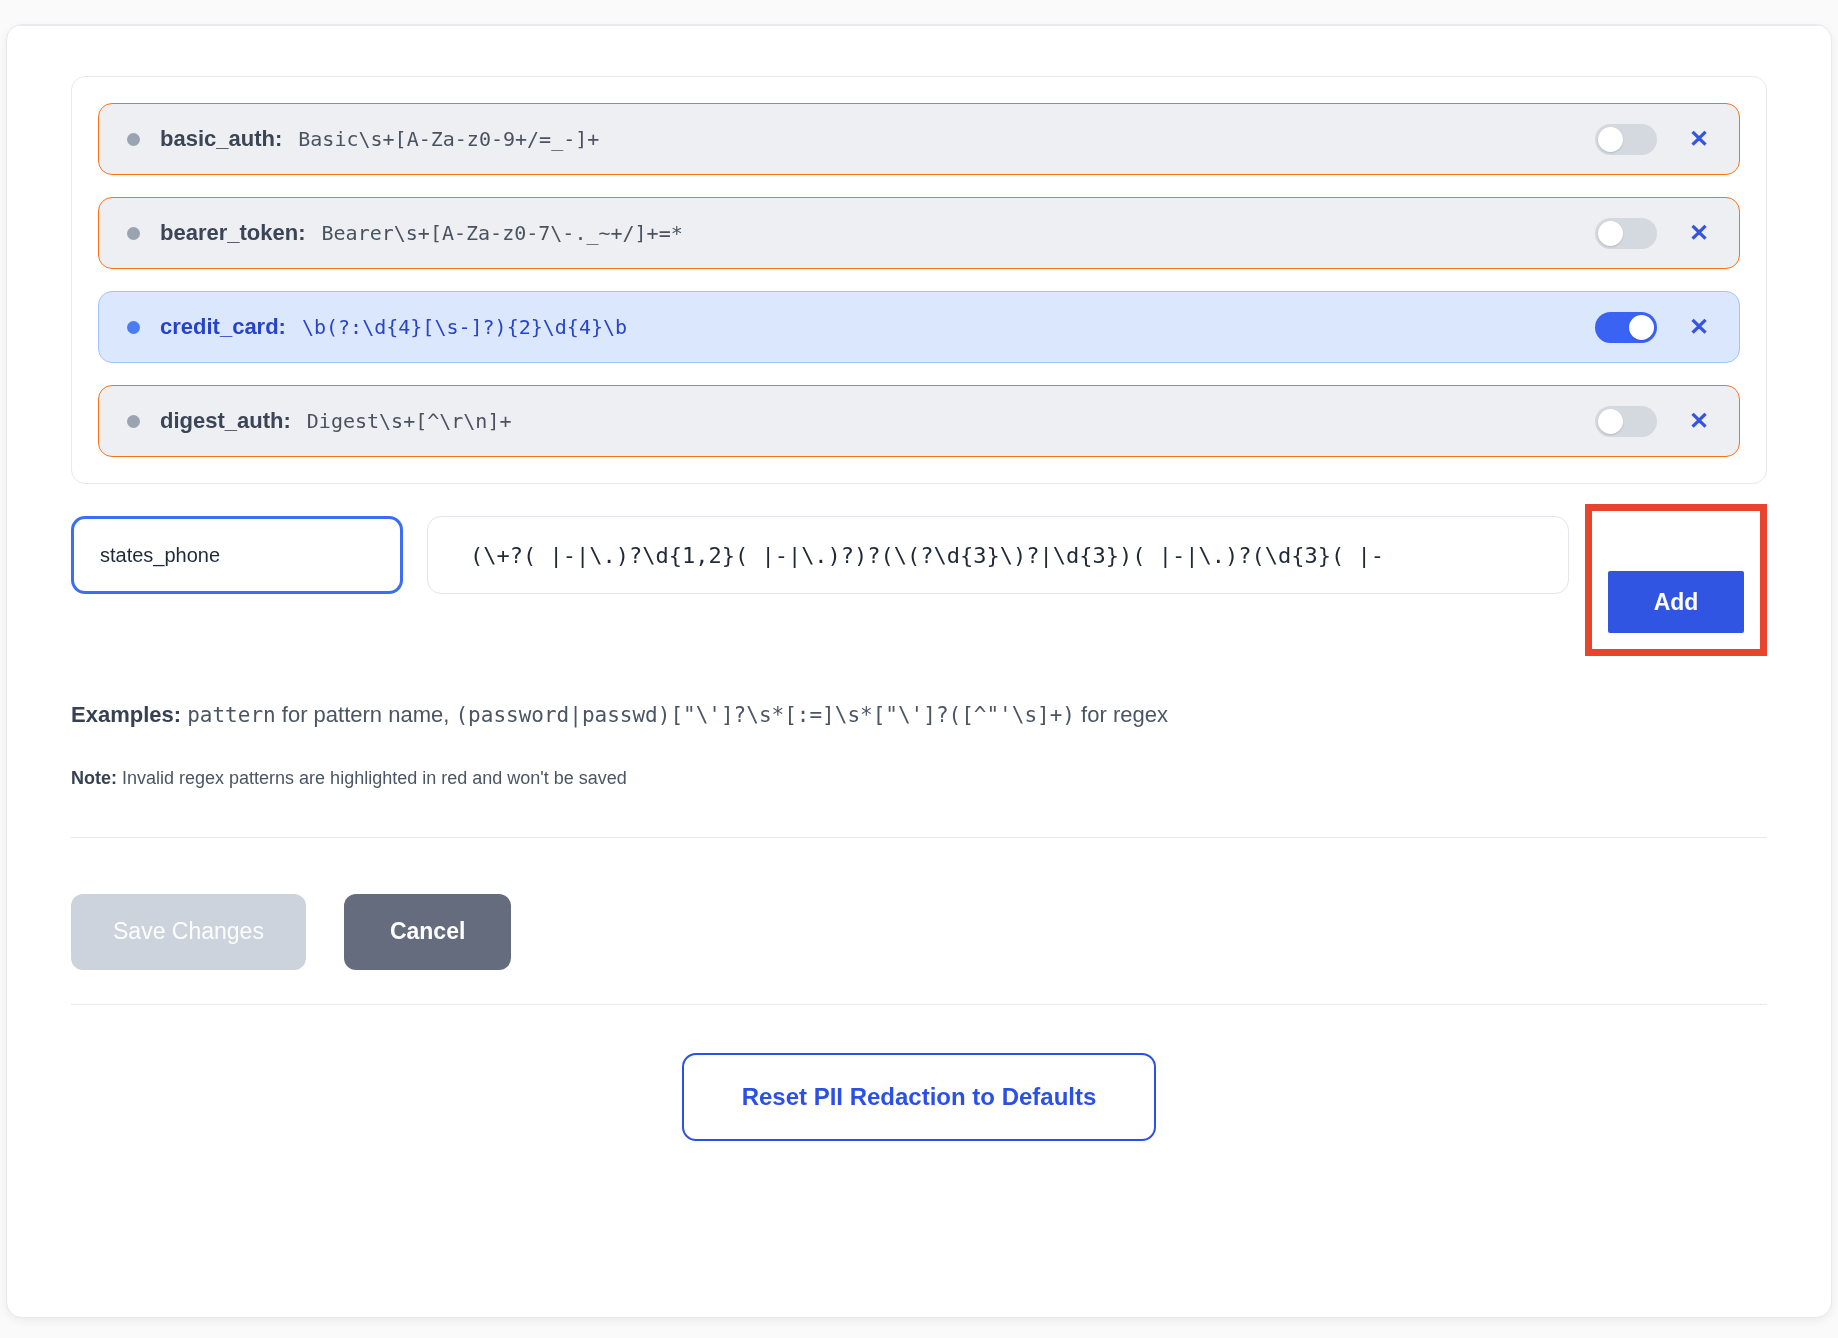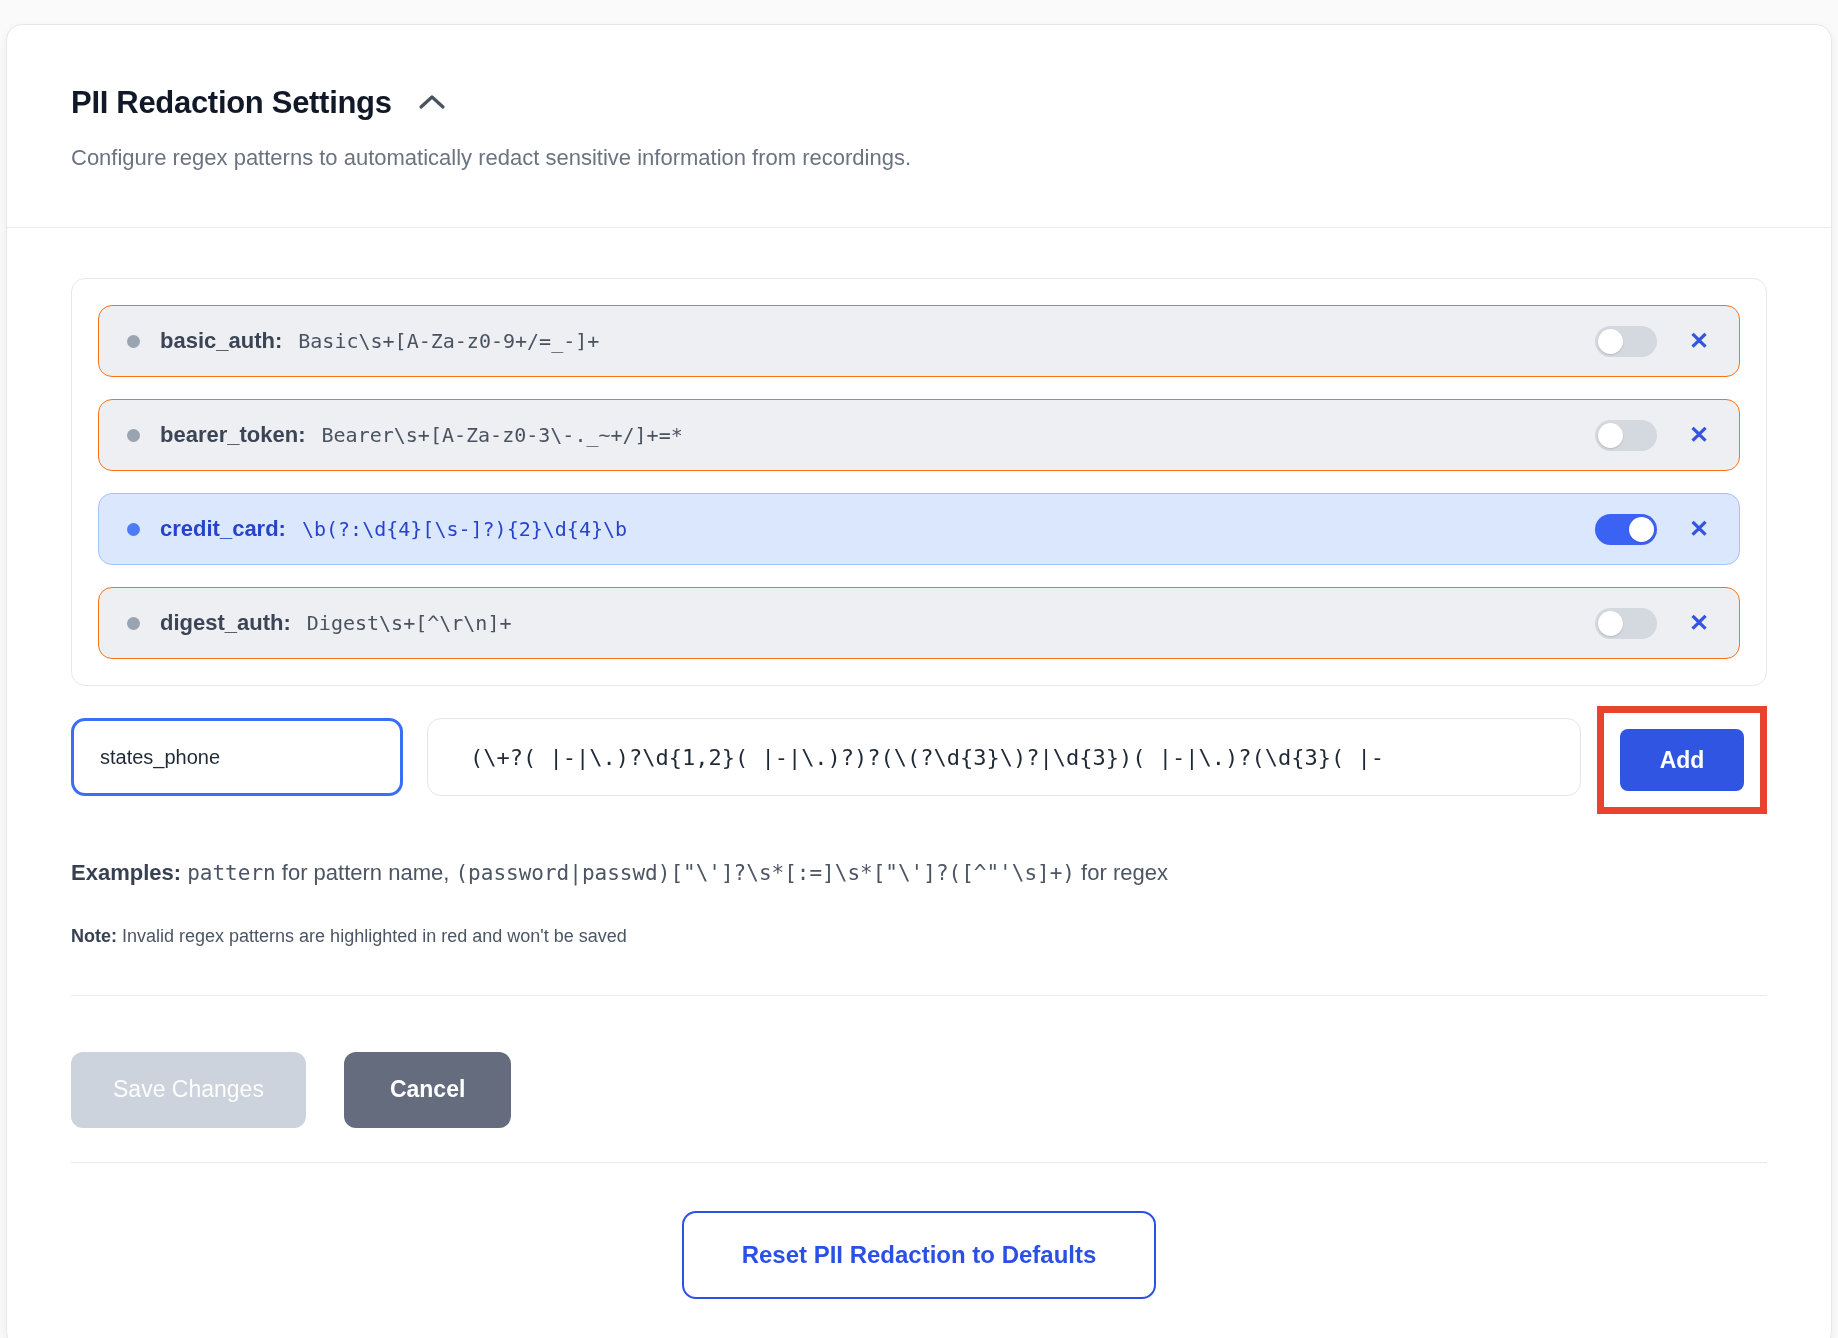--- a/index.html
+++ b/index.html
@@ -84,25 +84,25 @@
     outline: none; margin-right: 16px;
   }
   .click-highlight {
     border: 7px solid #e8432d;
     padding: 16px 16px;
     margin-top: -12px;
     flex: none;
     background: #ffffff;
   }
   .add-btn {
-    width: 124px; height: 62px;
+    width: 136px; height: 62px;
     background: #2f55e2; color: #ffffff;
     font-size: 23px; font-weight: 700;
     font-family: "Liberation Sans", sans-serif;
-    border: none; border-radius: 8px; cursor: pointer;
+    border: none; border-radius: 2px; cursor: pointer; margin-top: 44px;
   }
   
   .examples { margin-top: 42px; font-size: 22px; color: #4b5563; line-height: 1.5; }
   .examples .lbl, .note .lbl { font-weight: 700; color: #374151; }
   .mono { font-family: "DejaVu Sans Mono", monospace; font-size: 21px; }
   .note { margin-top: 36px; font-size: 18px; color: #4b5563; }
   .divider2 { border: none; border-top: 1px solid #e8e9ec; margin-top: 48px; }
   
   .actions { display: flex; gap: 38px; margin-top: 56px; }
   .save-btn {
@@ -128,33 +128,20 @@
     font-size: 24px; font-weight: 700;
     font-family: "Liberation Sans", sans-serif;
     cursor: pointer;
   }
 </style>
 </head>
 <body>
 
 <div class="card">
 
-  <div class="header">
-    <div class="title-row">
-      <h1 class="title">PII Redaction Settings</h1>
-      <button class="chevron-btn">
-        <span>
-          <svg width="28" height="18" viewBox="0 0 28 18" fill="none">
-            <polyline points="3,14 14,4 25,14" stroke="#49525f" stroke-width="3.2" stroke-linecap="round" stroke-linejoin="round"></polyline>
-          </svg>
-        </span>
-      </button>
-    </div>
-    <div class="subtitle">Configure regex patterns to automatically redact sensitive information from recordings.</div>
-  </div>
 
   <hr class="hdivider">
 
   <div class="content">
 
     <div class="pattern-list">
         <div class="pattern-row">
         <span class="dot"></span>
         <span class="pname">basic_auth:</span>
         <span class="pregex">Basic\s+[A-Za-z0-9+/=_-]+</span>
@@ -162,21 +149,21 @@
         <button class="toggle off">
           <span class="knob"></span>
         </button>
         <button class="del-btn">
           <span>✕</span>
         </button>
       </div>
         <div class="pattern-row">
         <span class="dot"></span>
         <span class="pname">bearer_token:</span>
-        <span class="pregex">Bearer\s+[A-Za-z0-3\-._~+/]+=*</span>
+        <span class="pregex">Bearer\s+[A-Za-z0-7\-._~+/]+=*</span>
         <span class="row-spacer"></span>
         <button class="toggle off">
           <span class="knob"></span>
         </button>
         <button class="del-btn">
           <span>✕</span>
         </button>
       </div>
         <div class="pattern-row active">
         <span class="dot"></span>

